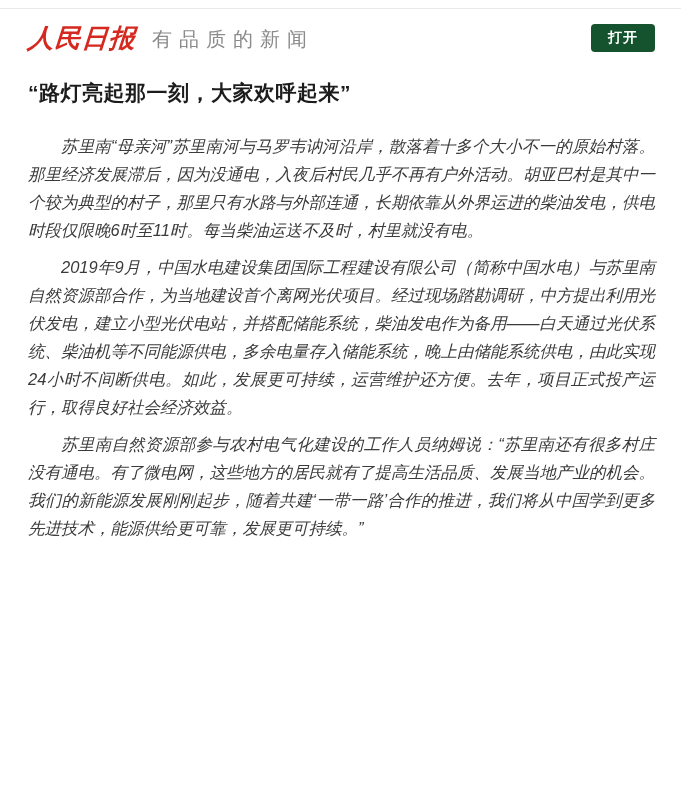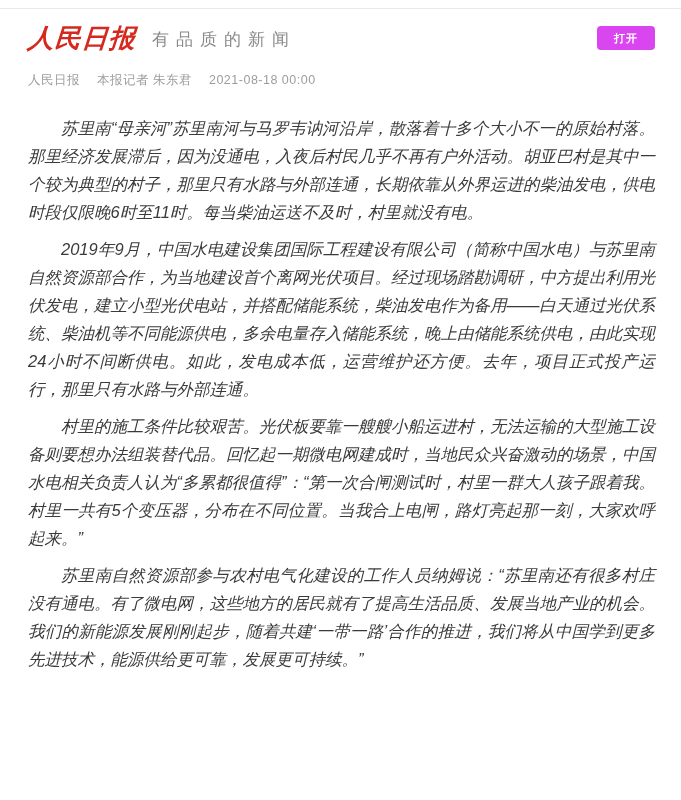--- a/index.html
+++ b/index.html
@@ -34,33 +34,33 @@
     font-style: italic;
     font-weight: bold;
     font-size: 26px;
     letter-spacing: 1px;
     transform: skewX(-4deg);
     white-space: nowrap;
     line-height: 1;
   }
   .tagline {
     color: #8b8b8b;
-    font-size: 17px;
+    font-size: 20px;
     letter-spacing: 7px;
     margin-left: 16px;
     white-space: nowrap;
     padding-top: 2px;
   }
   .open-btn {
     margin-left: auto;
-    background: #d946ef;
+    background: #14532d;
     color: #ffffff;
     border: none;
     border-radius: 4px;
-    font-size: 11px;
+    font-size: 14px;
     font-weight: bold;
     font-family: "Liberation Sans", sans-serif;
     padding: 6px 17px;
     line-height: 1.1;
     cursor: pointer;
     letter-spacing: 1px;
   }
   .title {
     font-size: 21px;
     font-weight: 700;
@@ -97,29 +97,24 @@
   <div class="top-line"></div>
 
   <div class="wrap">
 
     <div class="header">
       <span class="logo">人民日报</span>
       <span class="tagline">有品质的新闻</span>
       <button class="open-btn">打开</button>
     </div>
 
+    <h1 class="title">“路灯亮起那一刻，大家欢呼起来”</h1>
 
-    <div class="byline">
-      <span>人民日报</span>
-      <span>本报记者 朱东君</span>
-      <span>2021-08-18 00:00</span>
-    </div>
 
     <div class="body-text">
       <p>苏里南“母亲河”苏里南河与马罗韦讷河沿岸，散落着十多个大小不一的原始村落。那里经济发展滞后，因为没通电，入夜后村民几乎不再有户外活动。胡亚巴村是其中一个较为典型的村子，那里只有水路与外部连通，长期依靠从外界运进的柴油发电，供电时段仅限晚6时至11时。每当柴油运送不及时，村里就没有电。</p>
-      <p>2019年9月，中国水电建设集团国际工程建设有限公司（简称中国水电）与苏里南自然资源部合作，为当地建设首个离网光伏项目。经过现场踏勘调研，中方提出利用光伏发电，建立小型光伏电站，并搭配储能系统，柴油发电作为备用——白天通过光伏系统、柴油机等不同能源供电，多余电量存入储能系统，晚上由储能系统供电，由此实现24小时不间断供电。如此，发电成本低，运营维护还方便。去年，项目正式投产运行，那里只有水路与外部连通。</p>
-      <p>村里的施工条件比较艰苦。光伏板要靠一艘艘小船运进村，无法运输的大型施工设备则要想办法组装替代品。回忆起一期微电网建成时，当地民众兴奋激动的场景，中国水电相关负责人认为“多累都很值得”：“第一次合闸测试时，村里一群大人孩子跟着我。村里一共有5个变压器，分布在不同位置。当我合上电闸，路灯亮起那一刻，大家欢呼起来。”</p>
+      <p>2019年9月，中国水电建设集团国际工程建设有限公司（简称中国水电）与苏里南自然资源部合作，为当地建设首个离网光伏项目。经过现场踏勘调研，中方提出利用光伏发电，建立小型光伏电站，并搭配储能系统，柴油发电作为备用——白天通过光伏系统、柴油机等不同能源供电，多余电量存入储能系统，晚上由储能系统供电，由此实现24小时不间断供电。如此，发展更可持续，运营维护还方便。去年，项目正式投产运行，取得良好社会经济效益。</p>
       <p>苏里南自然资源部参与农村电气化建设的工作人员纳姆说：“苏里南还有很多村庄没有通电。有了微电网，这些地方的居民就有了提高生活品质、发展当地产业的机会。我们的新能源发展刚刚起步，随着共建‘一带一路’合作的推进，我们将从中国学到更多先进技术，能源供给更可靠，发展更可持续。”</p>
 
     </div>
 
   </div>
 </div>
 
 </body></html>

